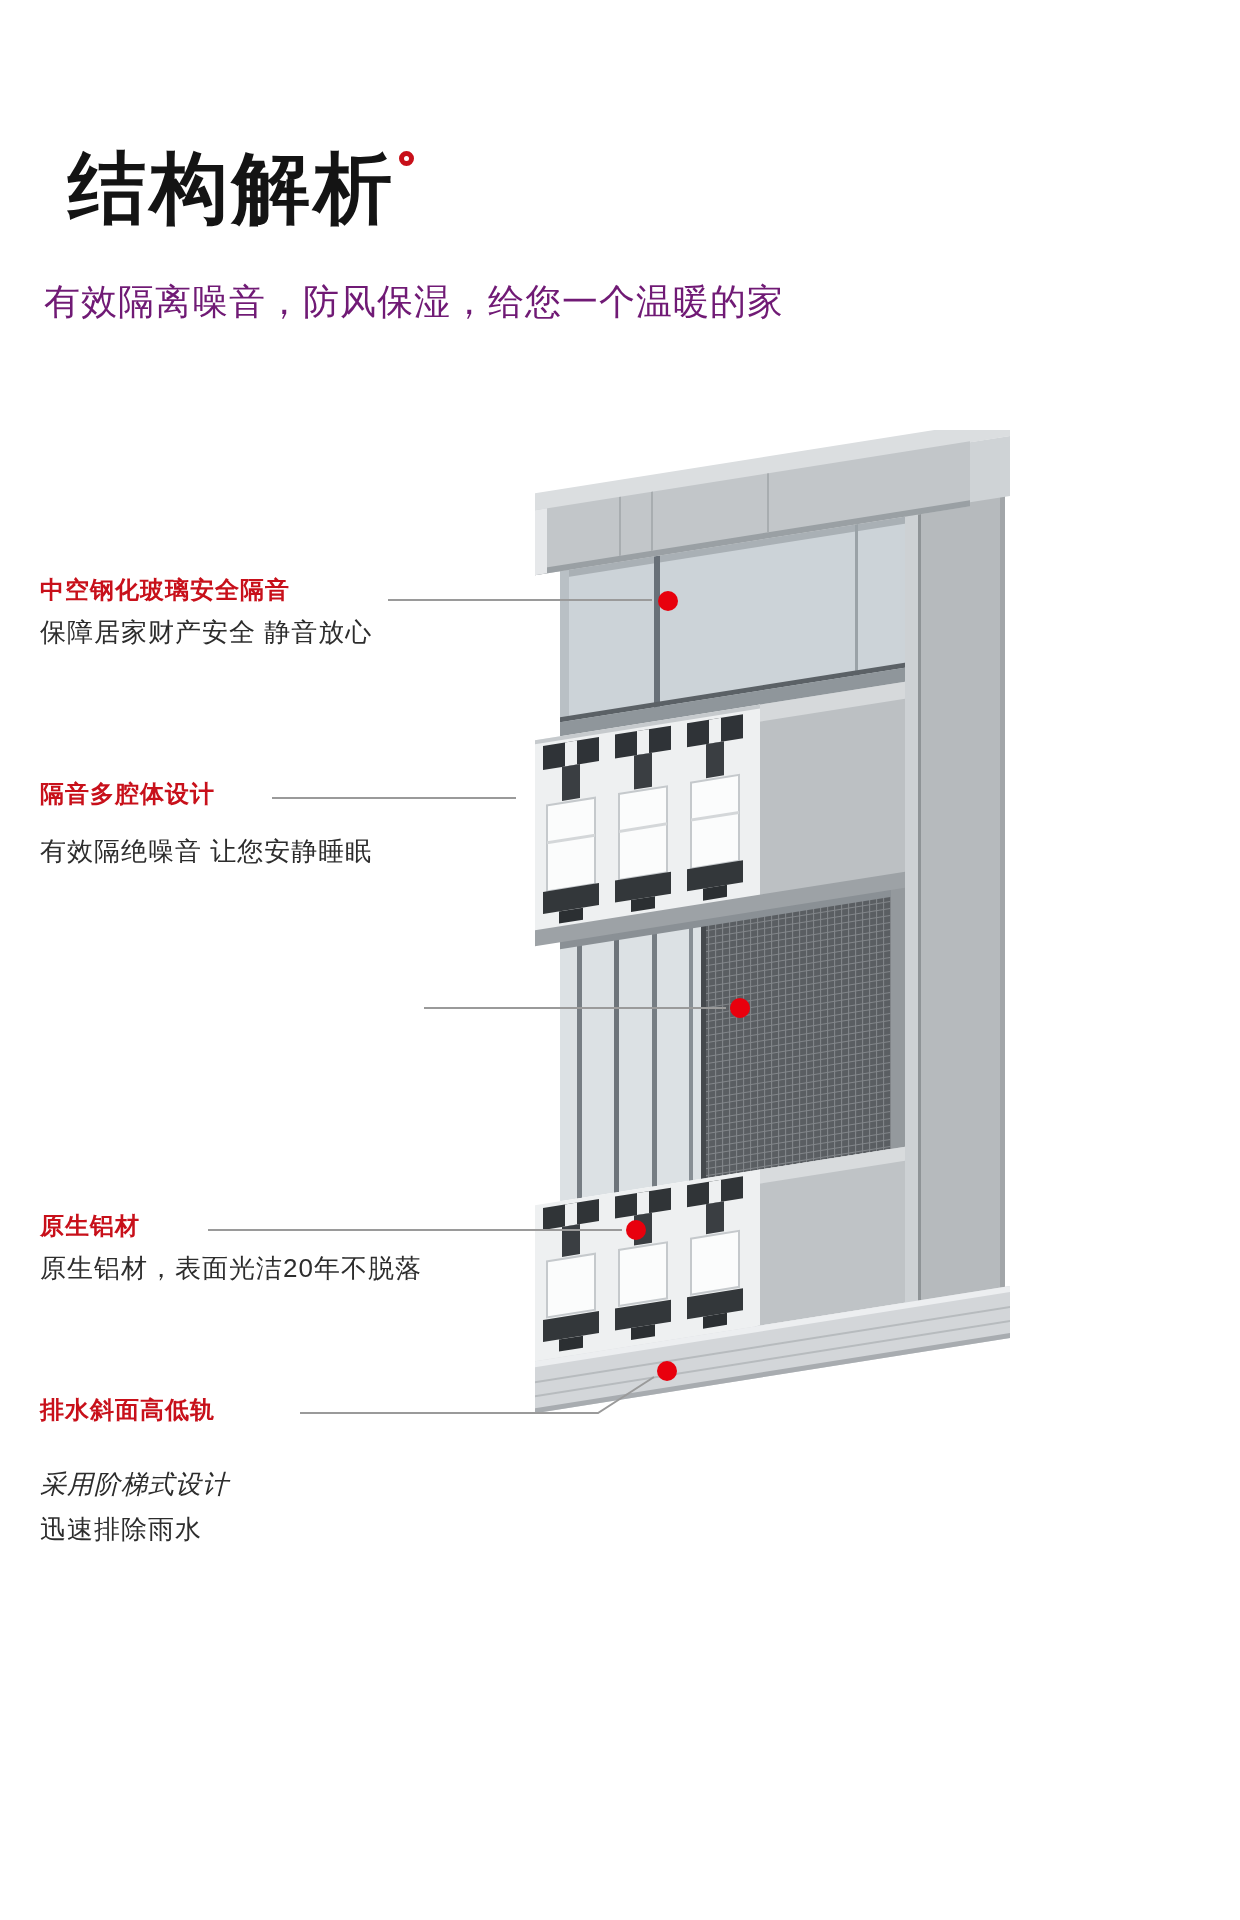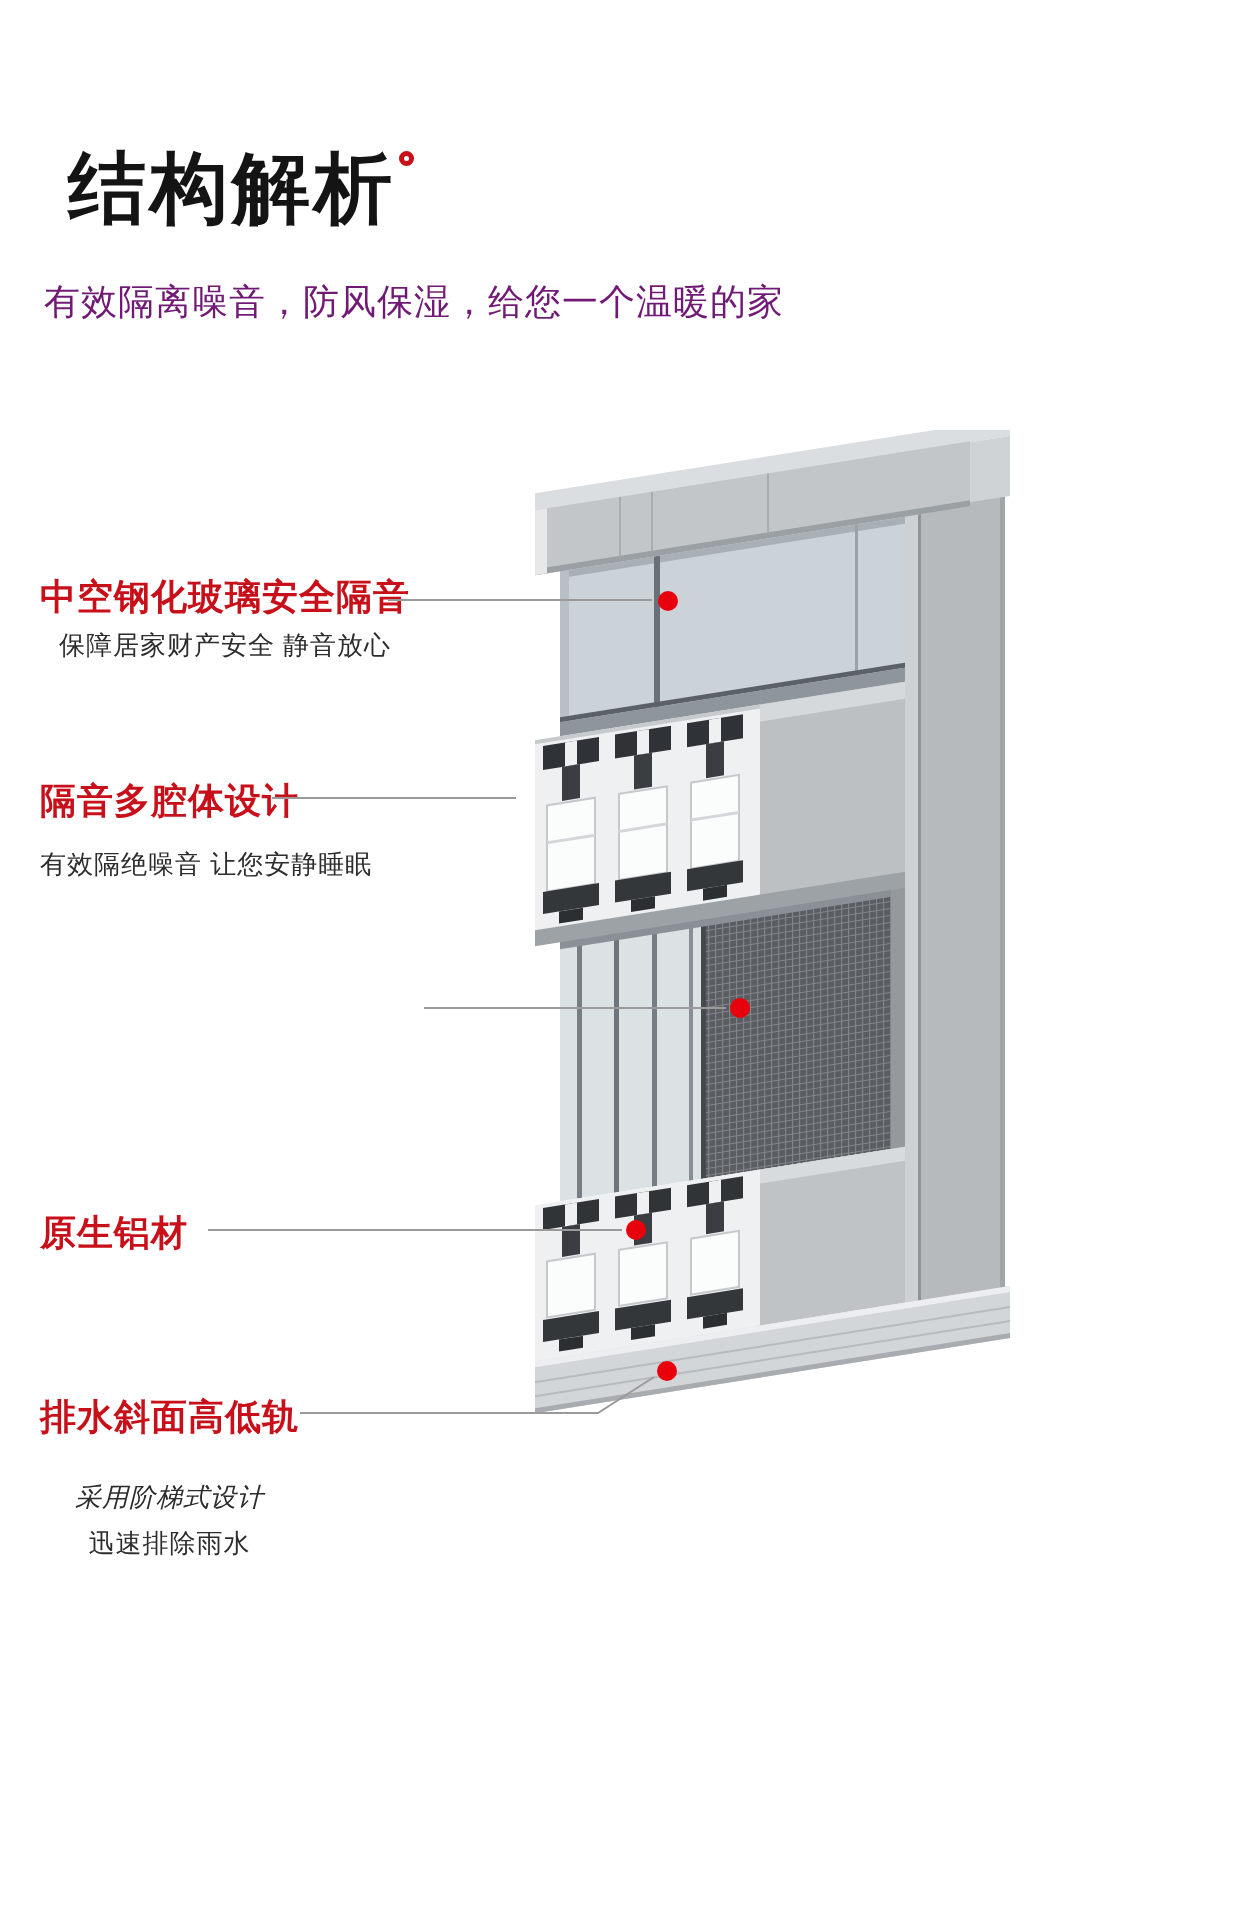--- a/index.html
+++ b/index.html
@@ -21,27 +21,26 @@
     border:5px solid #c8101a; border-radius:50%;
     vertical-align:top; margin-top:5px; margin-left:3px;
   }
   .subtitle {
     left:44px; top:280px;
     font-size:36px; color:#701a75; letter-spacing:1px;
     line-height:1.2; white-space:nowrap;
   }
   .callout { white-space:nowrap; }
   .callout-title {
-    font-size:36px; font-weight:800; color:#c8101a;
+    font-size:24px; font-weight:800; color:#c8101a;
     letter-spacing:1px; line-height:1.15;
   }
   .callout-desc {
     font-size:26px; color:#2d2d2d; letter-spacing:1px;
     line-height:1.2;
-    text-align:center;
   }
   .c1 { left:40px; top:576px; }
   .c1 .callout-desc { margin-top:13px; }
   .c2 { left:40px; top:780px; }
   .c2 .callout-desc { margin-top:28px; }
   .c3 { left:40px; top:990px; }
   .c3 .callout-desc { margin-top:14px; }
   .c4 { left:40px; top:1212px; }
   .c4 .callout-desc { margin-top:13px; }
   .c5 { left:40px; top:1396px; }
@@ -192,20 +191,21 @@
 <div class="abs callout c2">
   <div class="callout-title">隔音多腔体设计</div>
   <div class="callout-desc">有效隔绝噪音 让您安静睡眠</div>
 </div>
 
 <div class="abs callout c3">
 </div>
 
 <div class="abs callout c4">
   <div class="callout-title">原生铝材</div>
+  <div class="callout-desc">原生铝材，表面光洁20年不脱落</div>
 </div>
 
 <div class="abs callout c5">
   <div class="callout-title">排水斜面高低轨</div>
   <div class="callout-desc first">采用阶梯式设计</div>
   <div class="callout-desc second">迅速排除雨水</div>
 </div>
 
 <svg class="connectors" viewBox="0 0 1240 1920" xmlns="http://www.w3.org/2000/svg">
   <line x1="388" y1="600" x2="652" y2="600" stroke="#9a9a9a" stroke-width="2"></line>

